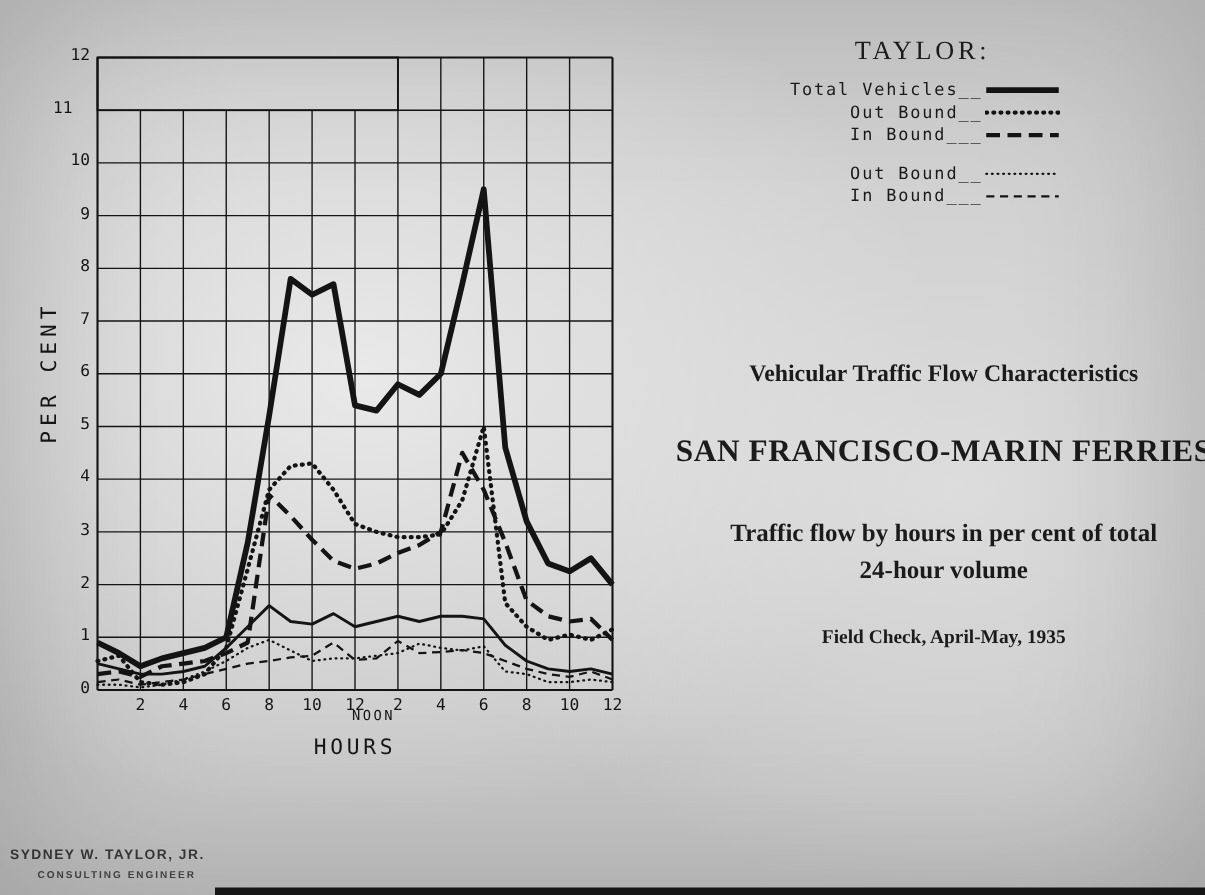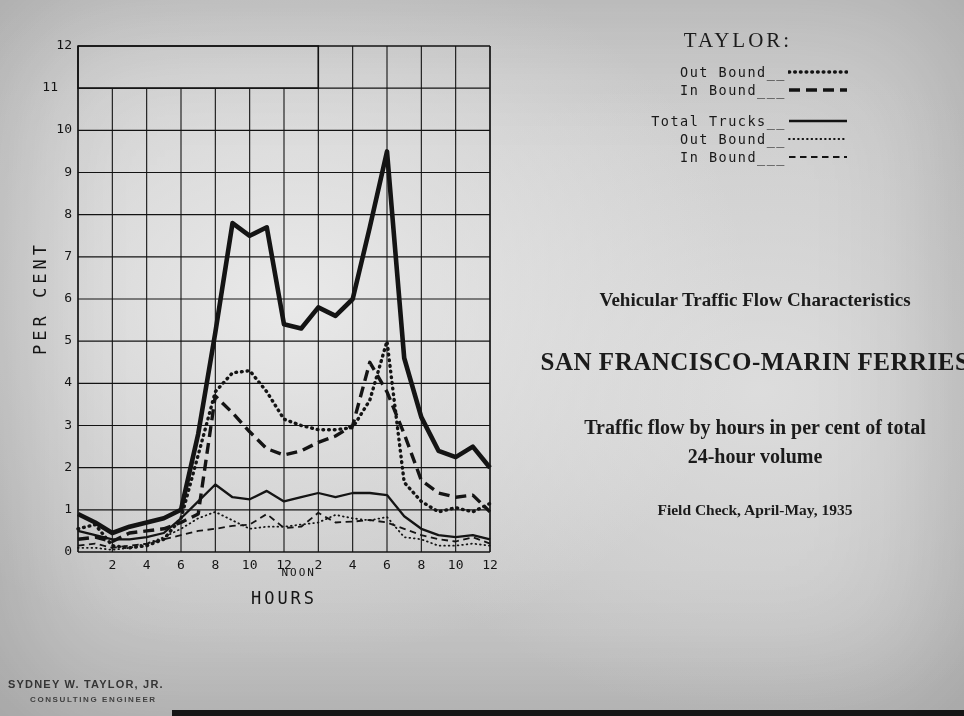--- a/index.html
+++ b/index.html
@@ -87,39 +87,39 @@
 
   <div class="abs" id="y-axis-title">PER CENT</div>
   <div class="abs" id="noon-label">NOON</div>
   <div class="abs" id="x-axis-title">HOURS</div>
 
   <div class="abs" id="legend">
     <div id="legend-title">TAYLOR:</div>
     <div id="legend-rows">
         <div class="legend-group">
           <div class="legend-row">
+            <span class="legend-label">Total Vehicles__</span>
+            <svg width="60" height="10" viewBox="0 0 60 10" class="legend-swatch">
+              <line x1="1" y1="5" x2="59" y2="5" class="series s-vehicles_total"></line>
+            </svg>
+          </div>
+          <div class="legend-row">
             <span class="legend-label">Out Bound__</span>
             <svg width="60" height="10" viewBox="0 0 60 10" class="legend-swatch">
               <line x1="1" y1="5" x2="59" y2="5" class="series s-vehicles_out"></line>
             </svg>
           </div>
           <div class="legend-row">
             <span class="legend-label">In Bound___</span>
             <svg width="60" height="10" viewBox="0 0 60 10" class="legend-swatch">
               <line x1="1" y1="5" x2="59" y2="5" class="series s-vehicles_in"></line>
             </svg>
           </div>
         </div>
         <div class="legend-group">
-          <div class="legend-row">
-            <span class="legend-label">Total Trucks__</span>
-            <svg width="60" height="10" viewBox="0 0 60 10" class="legend-swatch">
-              <line x1="1" y1="5" x2="59" y2="5" class="series s-trucks_total"></line>
-            </svg>
-          </div>
           <div class="legend-row">
             <span class="legend-label">Out Bound__</span>
             <svg width="60" height="10" viewBox="0 0 60 10" class="legend-swatch">
               <line x1="1" y1="5" x2="59" y2="5" class="series s-trucks_out"></line>
             </svg>
           </div>
           <div class="legend-row">
             <span class="legend-label">In Bound___</span>
             <svg width="60" height="10" viewBox="0 0 60 10" class="legend-swatch">
               <line x1="1" y1="5" x2="59" y2="5" class="series s-trucks_in"></line>

